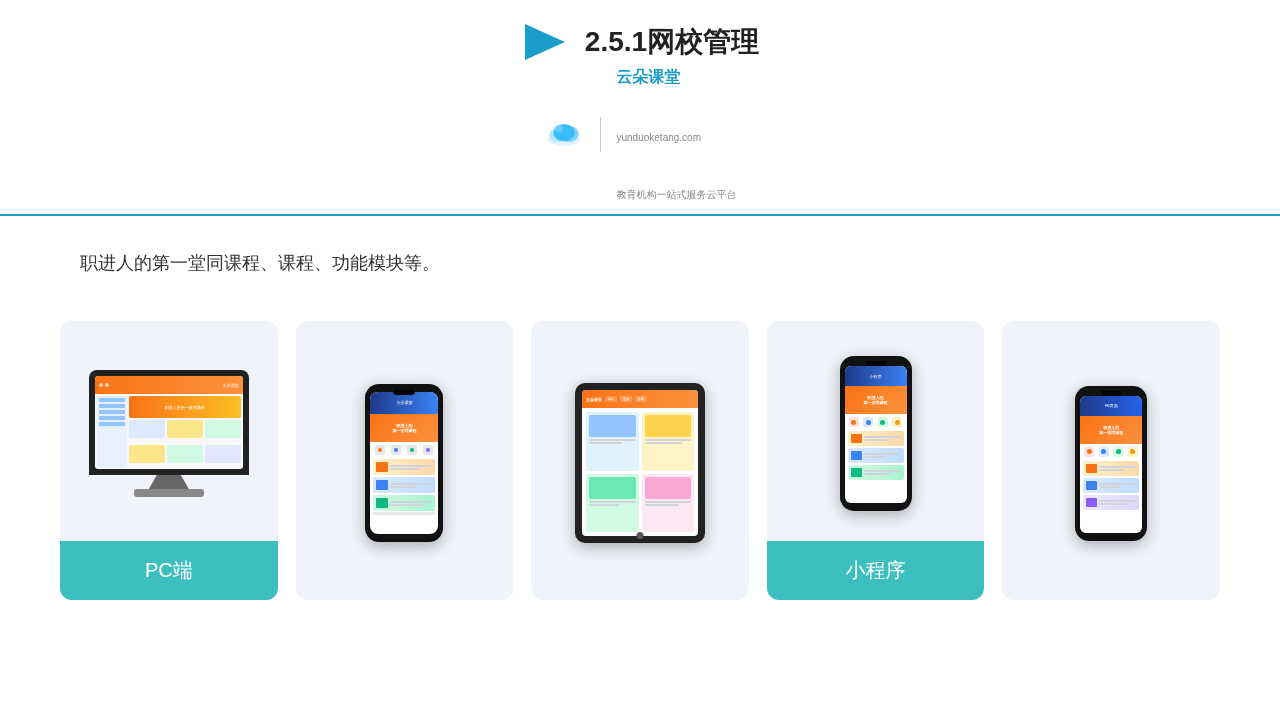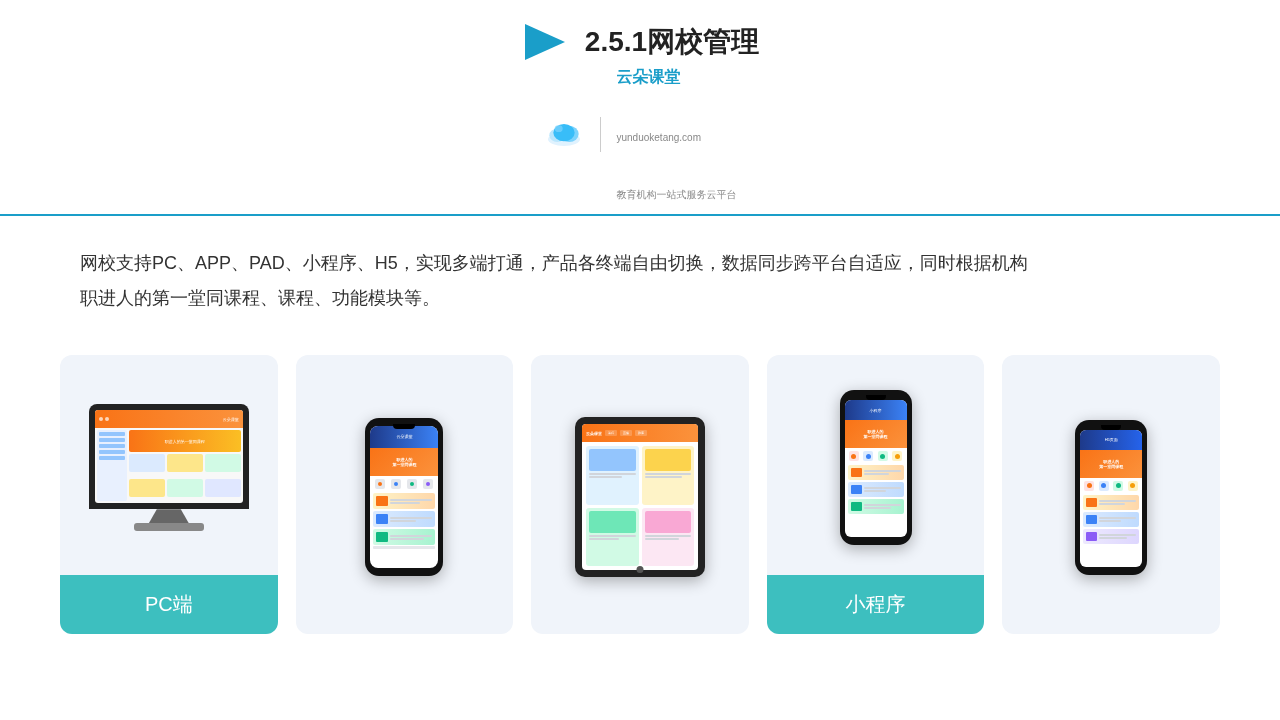--- a/index.html
+++ b/index.html
@@ -458,21 +458,20 @@
     <div class="vertical-divider"></div>
     <div class="brand-text">
       <div class="brand-name">云朵课堂</div>
       <div class="brand-sub">yunduoketang.com</div>
       <div class="brand-sub">教育机构一站式服务云平台</div>
     </div>
   </div>
 </div>
 
 <div class="description">
-  <div>网校支持PC、APP、PAD、小程序、H5，实现多端打通，产品各终端自由切换，数据同步跨平台自适应，同时根据机构</div>
   <div>职进人的第一堂同课程、课程、功能模块等。</div>
 </div>
 
 <div class="cards-section">
 
   <div class="card">
     <div class="card-image-area">
       <div class="pc-monitor">
         <div class="monitor-body">
           <div class="monitor-screen">

